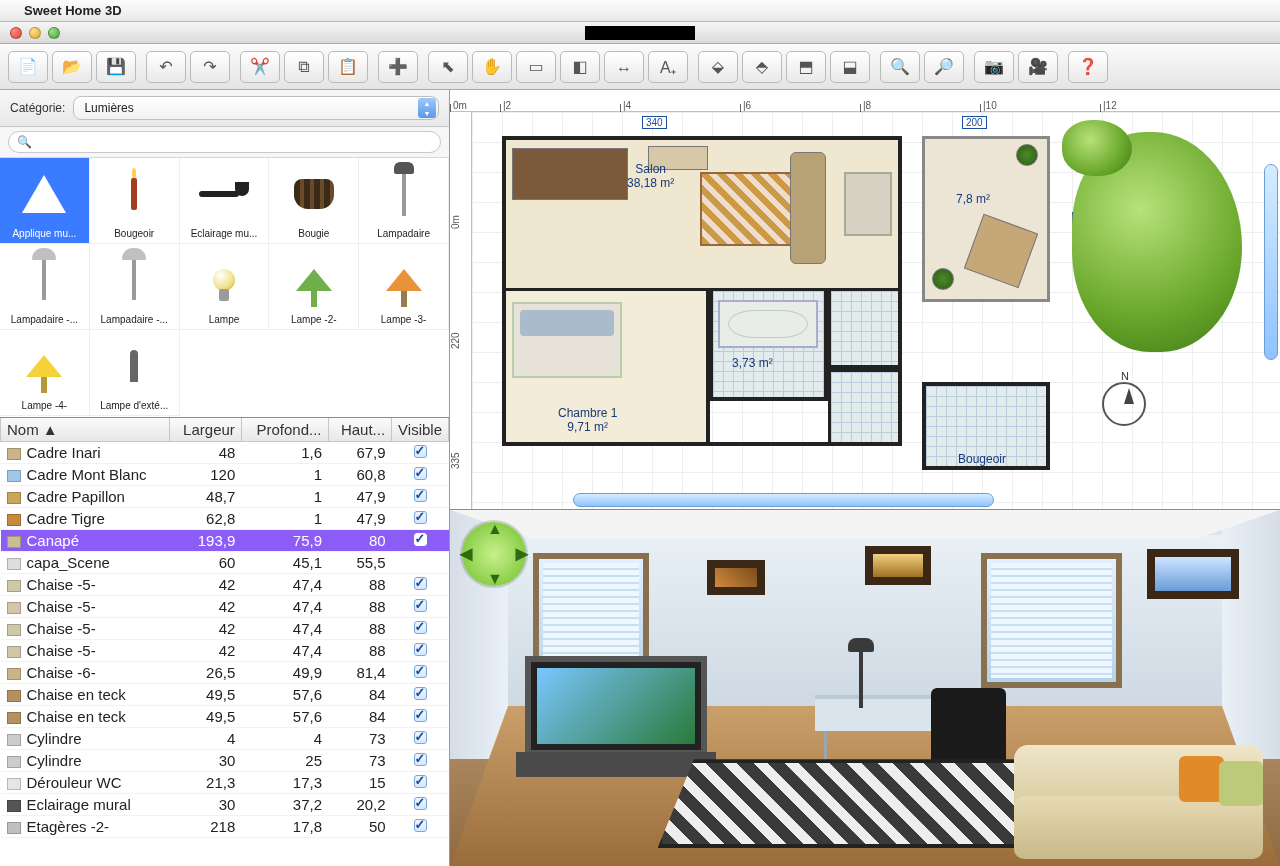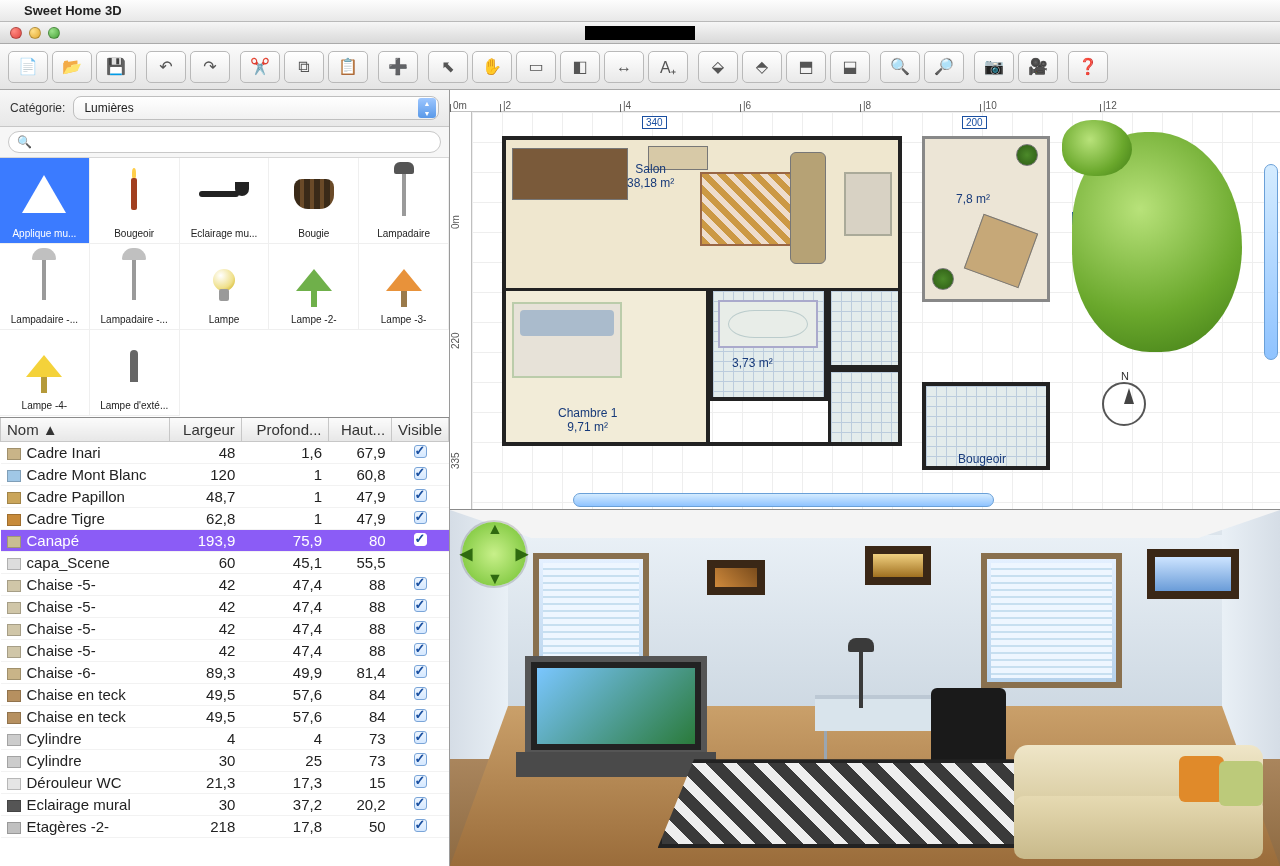--- a/index.html
+++ b/index.html
@@ -387,21 +387,21 @@
             </tr>
             <tr>
               <td><span class="swatch" style="background:#d0c6a8"></span>Chaise -5-</td>
               <td class="num">42</td>
               <td class="num">47,4</td>
               <td class="num">88</td>
               <td class="chk"><span class="cb"></span></td>
             </tr>
             <tr>
               <td><span class="swatch" style="background:#c9b488"></span>Chaise -6-</td>
-              <td class="num">89,3</td>
+              <td class="num">26,5</td>
               <td class="num">49,9</td>
               <td class="num">81,4</td>
               <td class="chk"><span class="cb"></span></td>
             </tr>
             <tr>
               <td><span class="swatch" style="background:#b69060"></span>Chaise en teck</td>
               <td class="num">49,5</td>
               <td class="num">57,6</td>
               <td class="num">84</td>
               <td class="chk"><span class="cb"></span></td>

